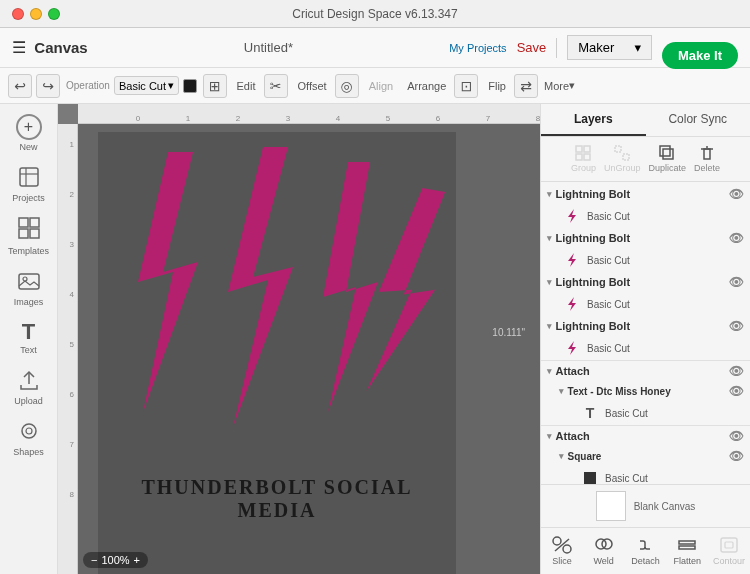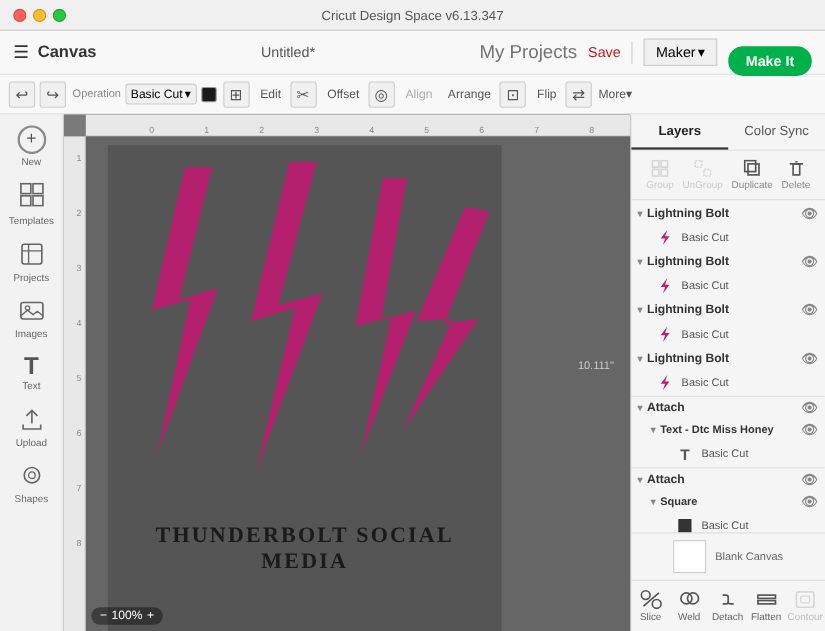--- a/index.html
+++ b/index.html
@@ -40,33 +40,33 @@
       padding: 0 12px;
       border-bottom: 1px solid #ddd;
       gap: 8px;
     }
     .navbar-left { display: flex; align-items: center; gap: 8px; }
     .hamburger { font-size: 16px; cursor: pointer; color: #333; }
     .canvas-label { font-size: 15px; font-weight: 600; color: #333; }
     .navbar-center { flex: 1; display: flex; justify-content: center; }
     .project-title { font-size: 13px; color: #555; }
     .navbar-right { display: flex; align-items: center; gap: 10px; }
-    .my-projects-btn { font-size: 17px; color: #737373; cursor: pointer; }
+    .my-projects-btn { font-size: 11px; color: #0369a1; cursor: pointer; }
     .save-btn { font-size: 13px; color: #b91c1c; cursor: pointer; }
     .divider-v { width: 1px; height: 20px; background: #ccc; }
     .maker-btn {
       background: #f0f0f0;
       border: 1px solid #ccc;
       border-radius: 0;
       padding: 4px 10px;
       font-size: 13px;
       cursor: pointer;
       display: flex;
       align-items: center;
-      gap: 2px;
+      gap: 20px;
     }
     .make-it-btn {
       background: #00b04a;
       color: white;
       border: none;
       border-radius: 16px;
       padding: 6px 16px;
       font-size: 13px;
       font-weight: 600;
       cursor: pointer;
@@ -179,21 +179,21 @@
       border-radius: 12px;
       padding: 2px 8px;
       color: white;
       font-size: 11px;
       display: flex; align-items: center; gap: 4px;
       cursor: pointer;
     }
 
     
     .right-panel {
-      width: 177px;
+      width: 210px;
       background: #f5f5f5;
       border-left: 1px solid #ddd;
       display: flex;
       flex-direction: column;
     }
     .panel-tabs {
       display: flex;
       border-bottom: 1px solid #ddd;
     }
     .panel-tab {
@@ -369,39 +369,39 @@
 </div>
 
 <div class="main-area">
 
   <div class="left-sidebar">
     <div class="sidebar-item">
       <div style="width:26px;height:26px;border:2px solid #888;border-radius:50%;display:flex;align-items:center;justify-content:center;font-size:16px;color:#555;">+</div>
       <span class="sidebar-item-label">New</span>
     </div>
     <div class="sidebar-item">
+      <div>
+        <svg width="22" height="22" viewBox="0 0 22 22">
+            <rect x="2" y="2" width="18" height="18" rx="2" fill="none" stroke="#666" stroke-width="1.5"></rect>
+            <line x1="2" y1="8" x2="20" y2="8" stroke="#666" stroke-width="1.2"></line>
+            <line x1="8" y1="2" x2="8" y2="20" stroke="#666" stroke-width="1.2"></line>
+          </svg>
+      </div>
+      <span class="sidebar-item-label">Projects</span>
+    </div>
+    <div class="sidebar-item">
       <div style="font-size:20px;color:#555;">
         <svg width="22" height="22" viewBox="0 0 22 22">
             <rect x="1" y="1" width="9" height="9" fill="none" stroke="#666" stroke-width="1.5"></rect>
             <rect x="12" y="1" width="9" height="9" fill="none" stroke="#666" stroke-width="1.5"></rect>
             <rect x="1" y="12" width="9" height="9" fill="none" stroke="#666" stroke-width="1.5"></rect>
             <rect x="12" y="12" width="9" height="9" fill="none" stroke="#666" stroke-width="1.5"></rect>
           </svg>
       </div>
       <span class="sidebar-item-label">Templates</span>
-    </div>
-    <div class="sidebar-item">
-      <div>
-        <svg width="22" height="22" viewBox="0 0 22 22">
-            <rect x="2" y="2" width="18" height="18" rx="2" fill="none" stroke="#666" stroke-width="1.5"></rect>
-            <line x1="2" y1="8" x2="20" y2="8" stroke="#666" stroke-width="1.2"></line>
-            <line x1="8" y1="2" x2="8" y2="20" stroke="#666" stroke-width="1.2"></line>
-          </svg>
-      </div>
-      <span class="sidebar-item-label">Projects</span>
     </div>
     <div class="sidebar-item">
       <div>
         <svg width="22" height="22" viewBox="0 0 22 22">
             <rect x="1" y="4" width="20" height="15" rx="2" fill="none" stroke="#666" stroke-width="1.5"></rect>
             <circle cx="7" cy="9" r="2" fill="none" stroke="#666" stroke-width="1.2"></circle>
             <polyline points="1,16 7,11 12,15 16,12 21,16" fill="none" stroke="#666" stroke-width="1.2"></polyline>
           </svg>
       </div>
       <span class="sidebar-item-label">Images</span>

